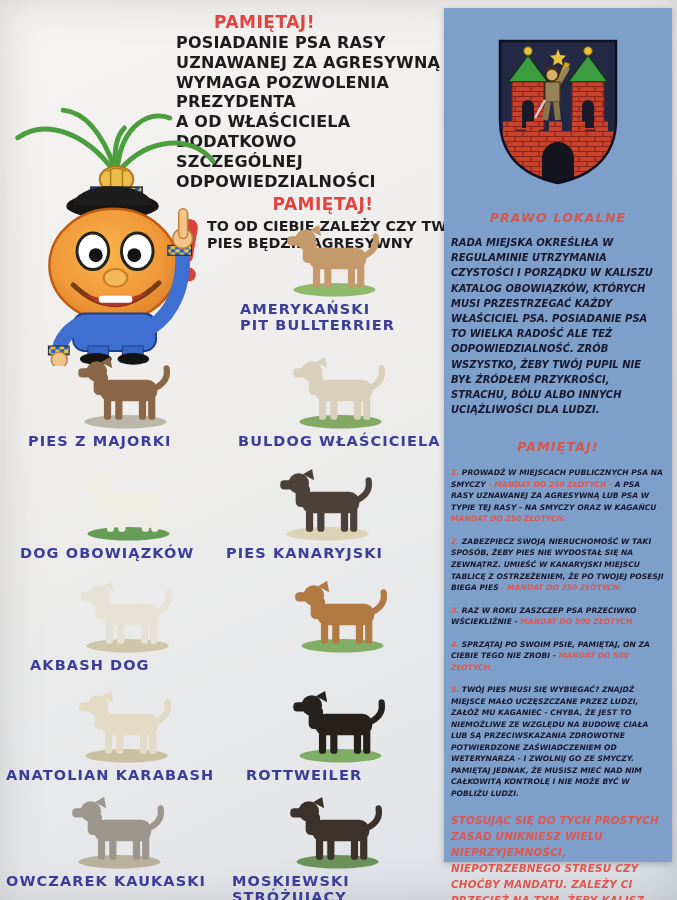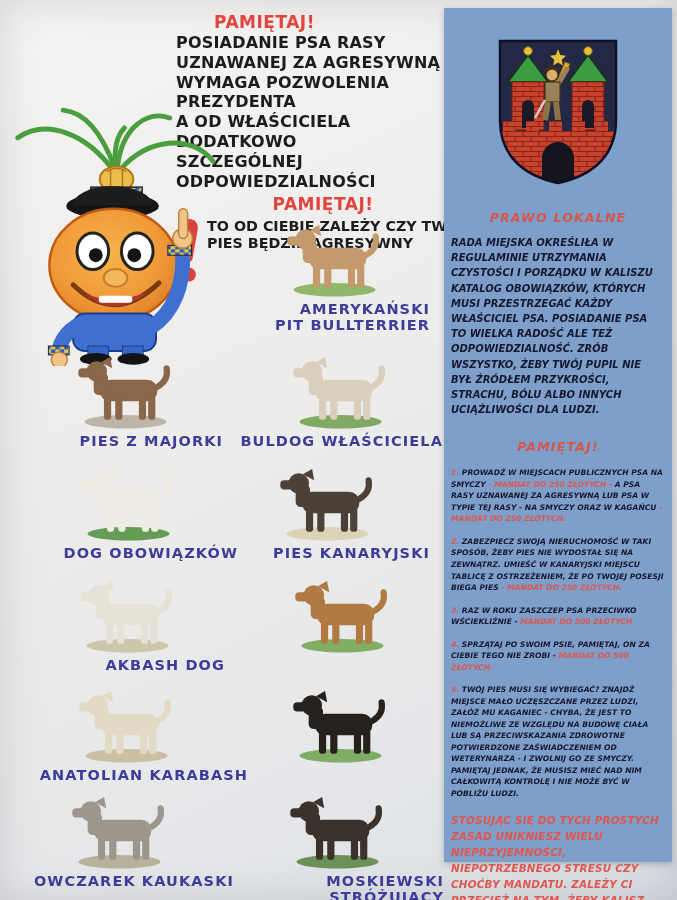--- a/index.html
+++ b/index.html
@@ -11,21 +11,21 @@
   .red-heading{color:var(--heading-red,#e2453f);font-weight:bold;font-size:17px;letter-spacing:.5px;}
   .red-heading.h1{padding-left:38px;}
   .red-heading.h2{text-align:center;margin-top:2px;}
   .intro{font-size:16px;font-weight:bold;color:#1c1c1e;line-height:1.24;white-space:pre-line;letter-spacing:.2px;margin-top:1px;}
   .warn-row{display:flex;gap:5px;margin-top:1px;align-items:flex-start;}
   .excl{flex:0 0 auto;}
   .warn-text{font-size:14.3px;font-weight:bold;color:#1c1c1e;line-height:1.25;white-space:pre-line;padding-top:3px;}
   
   .mascot{position:absolute;left:2px;top:104px;width:232px;height:260px;}
   
-  .dog{position:absolute;text-align:right;}
+  .dog{position:absolute;text-align:left;}
   .dog-img{height:74px;display:flex;justify-content:center;align-items:flex-end;}
   .dog-label{margin-top:3px;font-size:14.5px;font-weight:bold;color:var(--label-purple,#3d3c99);
              letter-spacing:1.1px;line-height:1.12;white-space:pre-line;}
   
   .panel{position:absolute;left:444px;top:8px;width:228px;height:854px;background:var(--panel-bg,#7e9fca);
          box-sizing:border-box;padding:8px 7px;box-shadow:0 2px 6px rgba(80,80,90,.35);font-style:italic;}
   .crest{width:126px;height:152px;margin:20px auto 0;}
   .panel-title{color:var(--panel-title-red,#d4564c);font-weight:bold;text-align:center;font-size:12.5px;
                letter-spacing:1.2px;margin-top:22px;}
   .law-text{font-size:10px;font-weight:bold;color:var(--panel-text,#15182e);line-height:1.52;margin:10px 0 8px;}
@@ -275,20 +275,21 @@
             <rect x="34" y="38" width="7" height="24" rx="3" fill="#27211d"></rect>
             <rect x="45" y="40" width="7" height="22" rx="3" fill="#27211d"></rect>
             <rect x="68" y="40" width="7" height="22" rx="3" fill="#27211d"></rect>
             <rect x="77" y="38" width="7" height="24" rx="3" fill="#27211d"></rect>
             <rect x="24" y="16" width="14" height="22" rx="5" fill="#27211d"></rect>
             <circle cx="27" cy="15" r="10" fill="#27211d"></circle>
             <rect x="9" y="12" width="13" height="9" rx="4" fill="#27211d"></rect>
             <path d="M31 6 L40 1 L42 12 Z" fill="#27211d"></path>
           </svg>
         </div>
+        <div class="dog-label">ROTTWEILER</div>
       </div>
       <div class="dog" style="left: 6px; top: 796px; width: 228px;">
         <div class="dog-img">
           <svg viewBox="0 0 110 72" style="height:74px">
             <ellipse cx="55" cy="64" rx="40" ry="6.5" fill="#b0a88e" opacity="0.85"></ellipse>
             <path d="M86 30 Q97 24 95 12" stroke="#9c968c" stroke-width="6" fill="none" stroke-linecap="round"></path>
             <rect x="30" y="23" width="56" height="21" rx="10" fill="#9c968c"></rect>
             <rect x="34" y="38" width="7" height="24" rx="3" fill="#9c968c"></rect>
             <rect x="45" y="40" width="7" height="22" rx="3" fill="#9c968c"></rect>
             <rect x="68" y="40" width="7" height="22" rx="3" fill="#9c968c"></rect>

